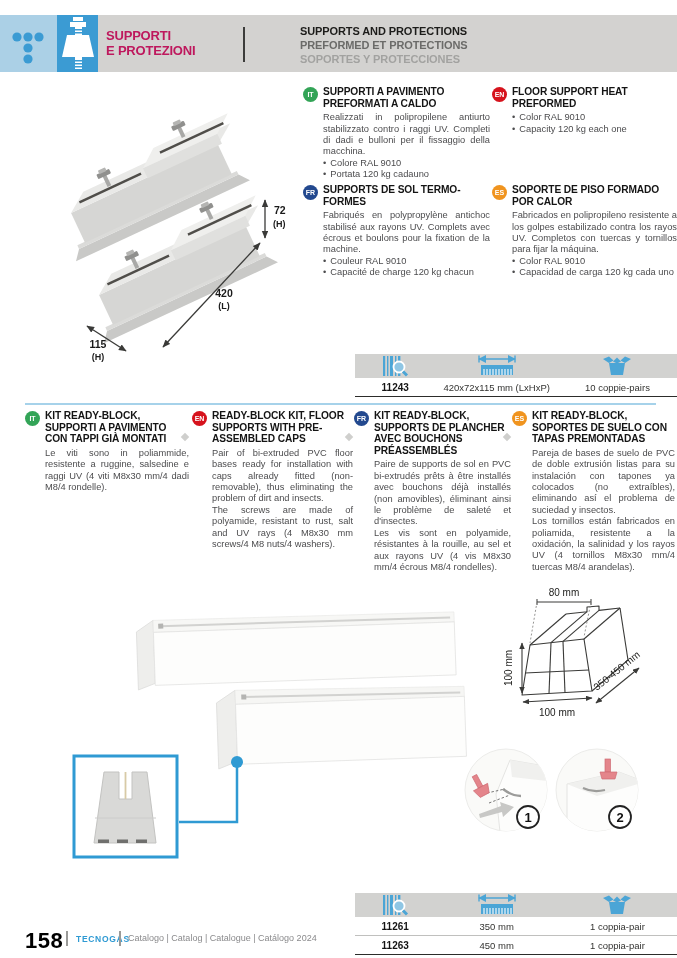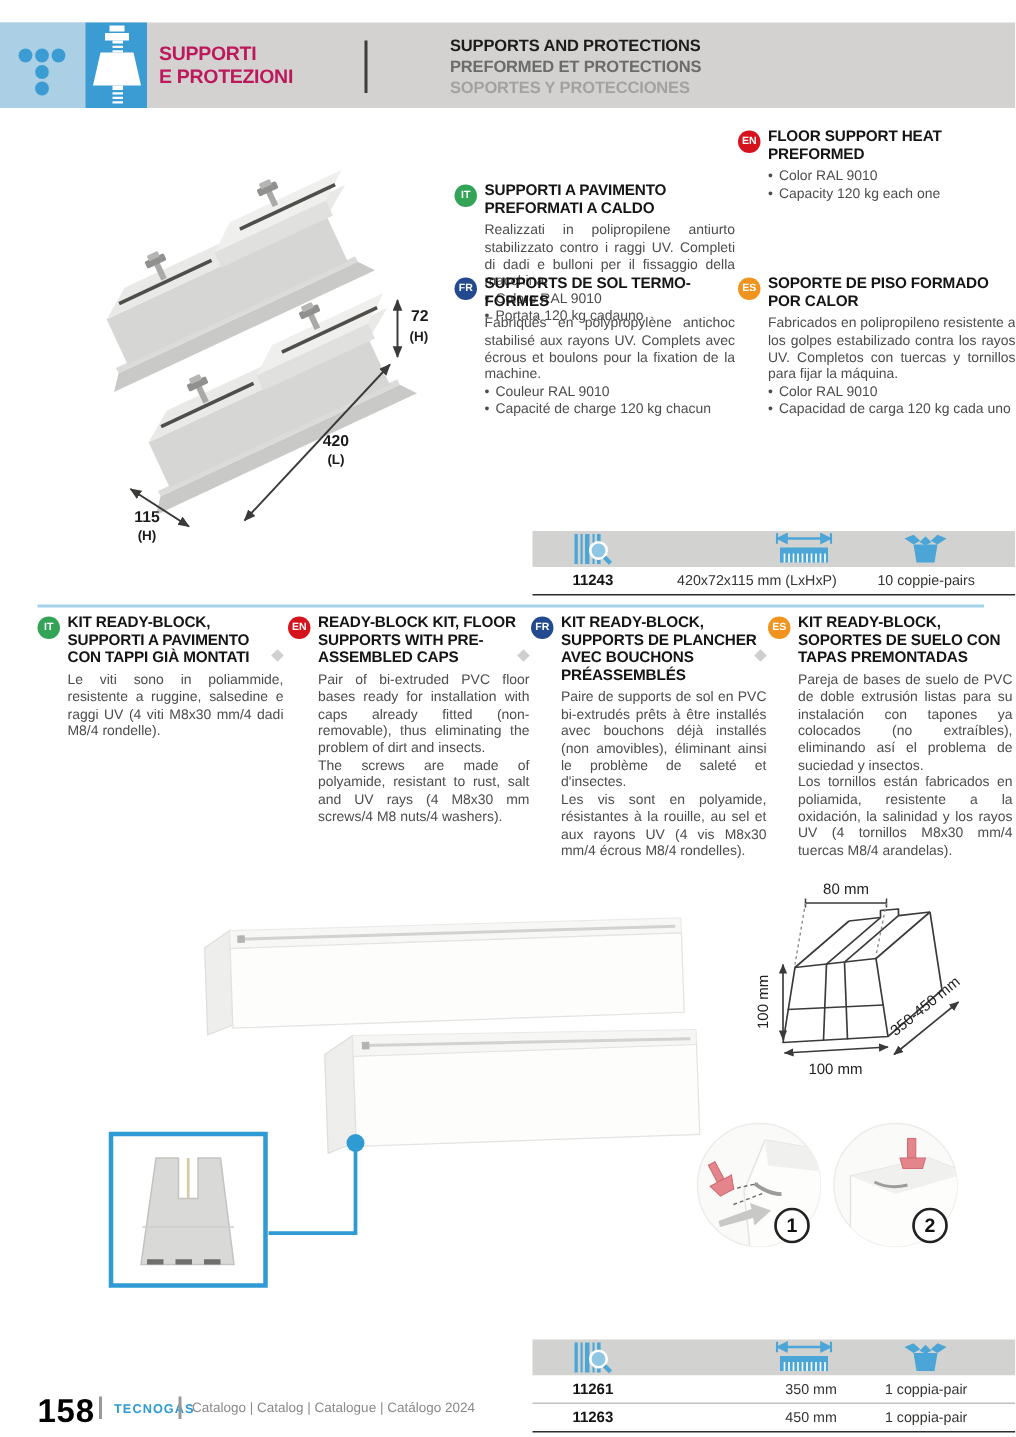--- a/index.html
+++ b/index.html
@@ -28,21 +28,21 @@
   .btext p{margin:0;}
   .bullet{font-size:9.3px;line-height:11.4px;color:#4c4c4e;display:flex;}
   .bullet::before{content:"•";margin-right:4px;}
 
   
   .ptable{position:absolute;width:322px;border-bottom:1.6px solid #2c2c2a;}
   .pt-head{height:24px;background:#d2d2d0;display:flex;align-items:center;}
   .pt-row{display:flex;align-items:center;height:18px;background:#fff;}
   .pt-row + .pt-row{border-top:1px solid #c0c0be;}
   .tc1{width:25%;display:flex;justify-content:center;}
-  .tc2{width:38%;display:flex;justify-content:flex-end;}
+  .tc2{width:38%;display:flex;justify-content:center;}
   .tc3{width:37%;display:flex;justify-content:center;}
   .code{font-weight:700;font-size:10px;color:#141414;}
   .val{font-size:9.5px;color:#333331;}
 
   .sec-div{left:25px;top:403px;width:631px;height:2px;background:#a6d2ea;}
   .diam{width:6px;height:6px;background:#cfcfcd;transform:rotate(45deg);}
 
   
   .dim-b{font:700 10.5px "Liberation Sans",sans-serif;fill:#1a1a1a;}
   .dim-s{font:700 9px "Liberation Sans",sans-serif;fill:#1a1a1a;}
@@ -148,21 +148,21 @@
 
     <line x1="133" y1="247" x2="230" y2="143" stroke="#3a3a38" stroke-width="1.3" marker-start="url(#ah)" marker-end="url(#ah)"></line>
     <text x="194" y="197" class="dim-b" text-anchor="middle">420</text>
     <text x="194" y="209" class="dim-s" text-anchor="middle">(L)</text>
 
     <line x1="57" y1="226" x2="96" y2="251" stroke="#3a3a38" stroke-width="1.3" marker-start="url(#ah)" marker-end="url(#ah)"></line>
     <text x="68" y="248" class="dim-b" text-anchor="middle">115</text>
     <text x="68" y="260" class="dim-s" text-anchor="middle">(H)</text>
   </svg>
 
-  <div class="lblock" style="left:303px;top:86px;width:187px;margin-top:36px;">
+  <div class="lblock" style="left:303px;top:86px;width:187px;">
     <span class="badge" style="background: rgb(51, 164, 87);">IT</span>
     <div class="bc">
       <div class="btitle">SUPPORTI A PAVIMENTO PREFORMATI A CALDO</div>
       <div class="btext">Realizzati in polipropilene antiurto stabilizzato contro i raggi UV. Completi di dadi e bulloni per il fissaggio della macchina.</div>
       <div class="bullet">
           <span>Colore RAL 9010</span>
         </div>
       <div class="bullet">
           <span>Portata 120 kg cadauno</span>
         </div>

